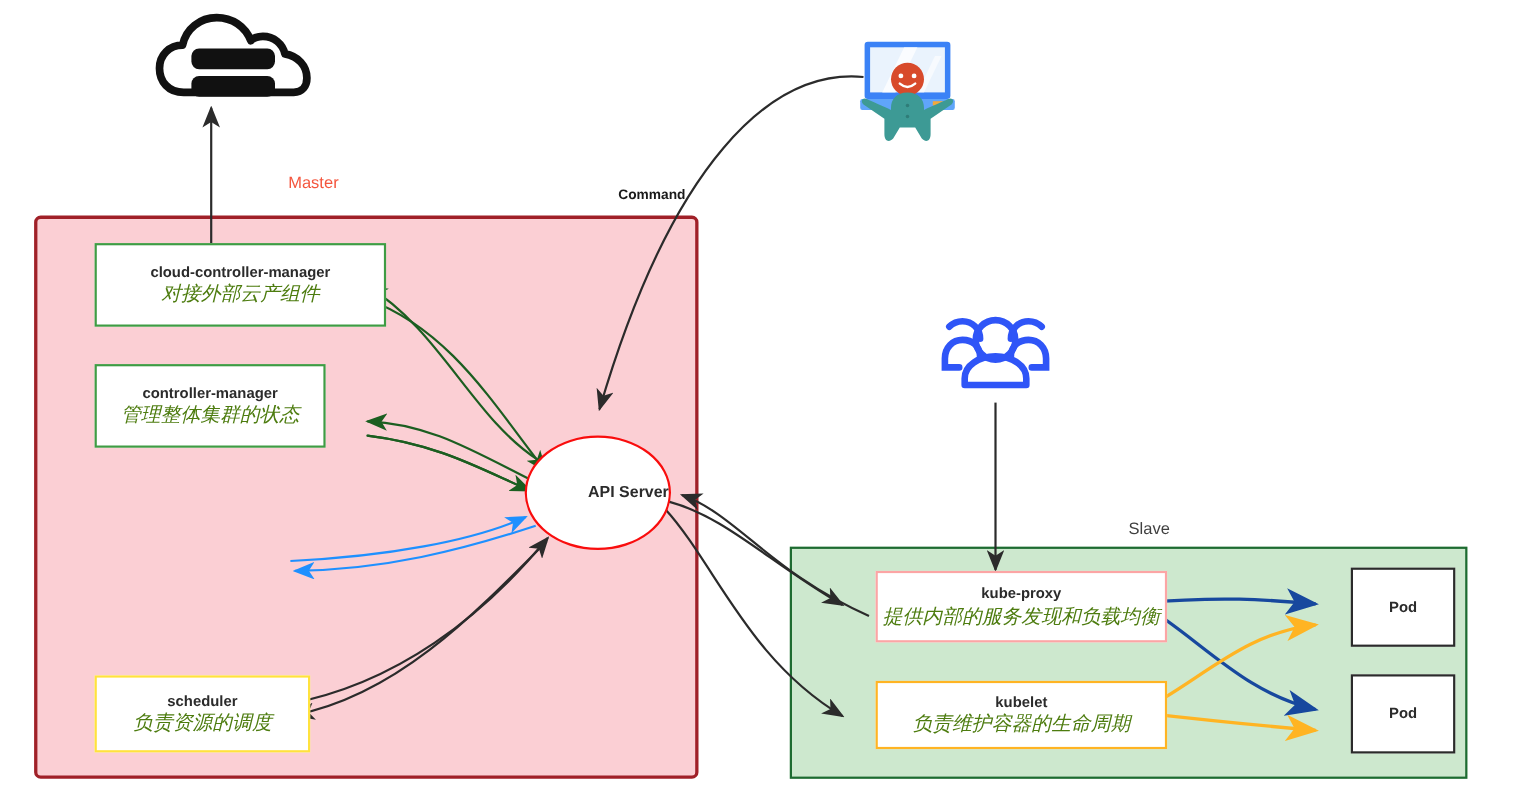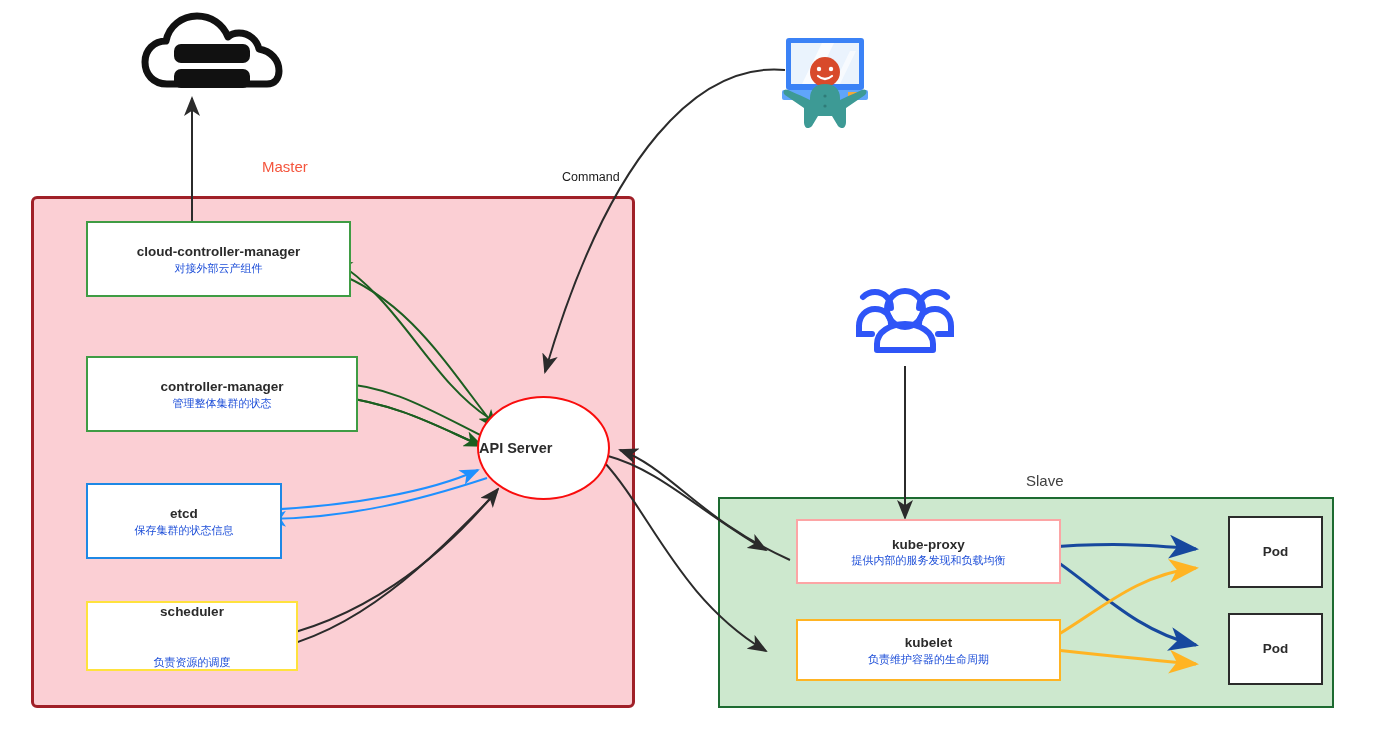--- a/index.html
+++ b/index.html
@@ -68,56 +68,57 @@
     line-height: 1.28;
     margin-left: 25px;
   }
   .node .title {
     font-size: 13.5px;
     font-weight: bold;
     color: #2b2b2b;
     white-space: nowrap;
   }
   .node .subtitle {
-    font-size: 11px;
-    color: #1d4ed8;
-    white-space: nowrap;
+    font-size: 18px;
+    color: #4d7c0f;
+    white-space: nowrap;
+    font-style: italic;
   }
   .b-green  { border: 2px solid #3f9c44; }
   .b-blue   { border: 2px solid #1e88e5; }
   .b-yellow { border: 2px solid #ffe23d; }
   .b-navy   { border: 2px solid #fca5a5; }
   .b-orange { border: 2px solid #ffb423; }
   .b-black  { border: 2.5px solid #2b2b2b; }
 
   
   .api-server {
     position: absolute;
     box-sizing: border-box;
     background: #ffffff;
     border: 2.5px solid #f90d0d;
     border-radius: 50%;
     display: flex;
     align-items: center;
-    justify-content: flex-start;
+    justify-content: flex-end;
     z-index: 3;
   }
   .api-server .title {
     font-size: 14.5px;
     font-weight: bold;
     color: #2b2b2b;
     white-space: nowrap;
   }
 
   
   .edge-label {
     position: absolute;
     z-index: 5;
     font-size: 12.5px;
-    font-weight: normal;
+    font-weight: bold;
     color: #1a1a1a;
     white-space: nowrap;
   }
 </style>
 </head>
 <body>
 
 <div id="canvas">
 
   <div class="panel panel-master" style="left:31px; top:196px; width:604px; height:512px;"></div>
@@ -220,31 +221,27 @@
       <circle cx="47" cy="21" r="18" fill="none" stroke="#2f55f7" stroke-width="6"></circle>
       <path d="M19,62 L19,56 C19,44 32,36 47,36 C62,36 75,44 75,56 L75,62 Z" fill="none" stroke="#2f55f7" stroke-width="6" stroke-linejoin="round"></path>
     </g>
   </svg>
 
   <div class="node b-green" style="left:61px; top:221px; width:265px; height:76px;">
     <div class="title">cloud-controller-manager</div>
     <div class="subtitle">对接外部云产组件</div>
   </div>
 
-  <div class="node b-green" style="left:61px; top:356px; width:272px; height:76px;text-align:right;">
+  <div class="node b-green" style="left:61px; top:331px; width:210px; height:76px;text-align:right;">
     <div class="title">controller-manager</div>
     <div class="subtitle">管理整体集群的状态</div>
   </div>
 
-  <div class="node b-blue" style="left:61px; top:483px; width:196px; height:76px;">
-    <div class="title">etcd</div>
-    <div class="subtitle">保存集群的状态信息</div>
-  </div>
-
-  <div class="node b-yellow" style="left:61px; top:601px; width:212px; height:70px;justify-content:space-between;">
+
+  <div class="node b-yellow" style="left:61px; top:614px; width:196px; height:70px;">
     <div class="title">scheduler</div>
     <div class="subtitle">负责资源的调度</div>
   </div>
 
   <div class="api-server" style="left:477px; top:396px; width:133px; height:104px;">
     <div class="title">API Server</div>
   </div>
 
   <div class="node b-navy" style="left:771px; top:519px; width:265px; height:65px;">
     <div class="title">kube-proxy</div>

